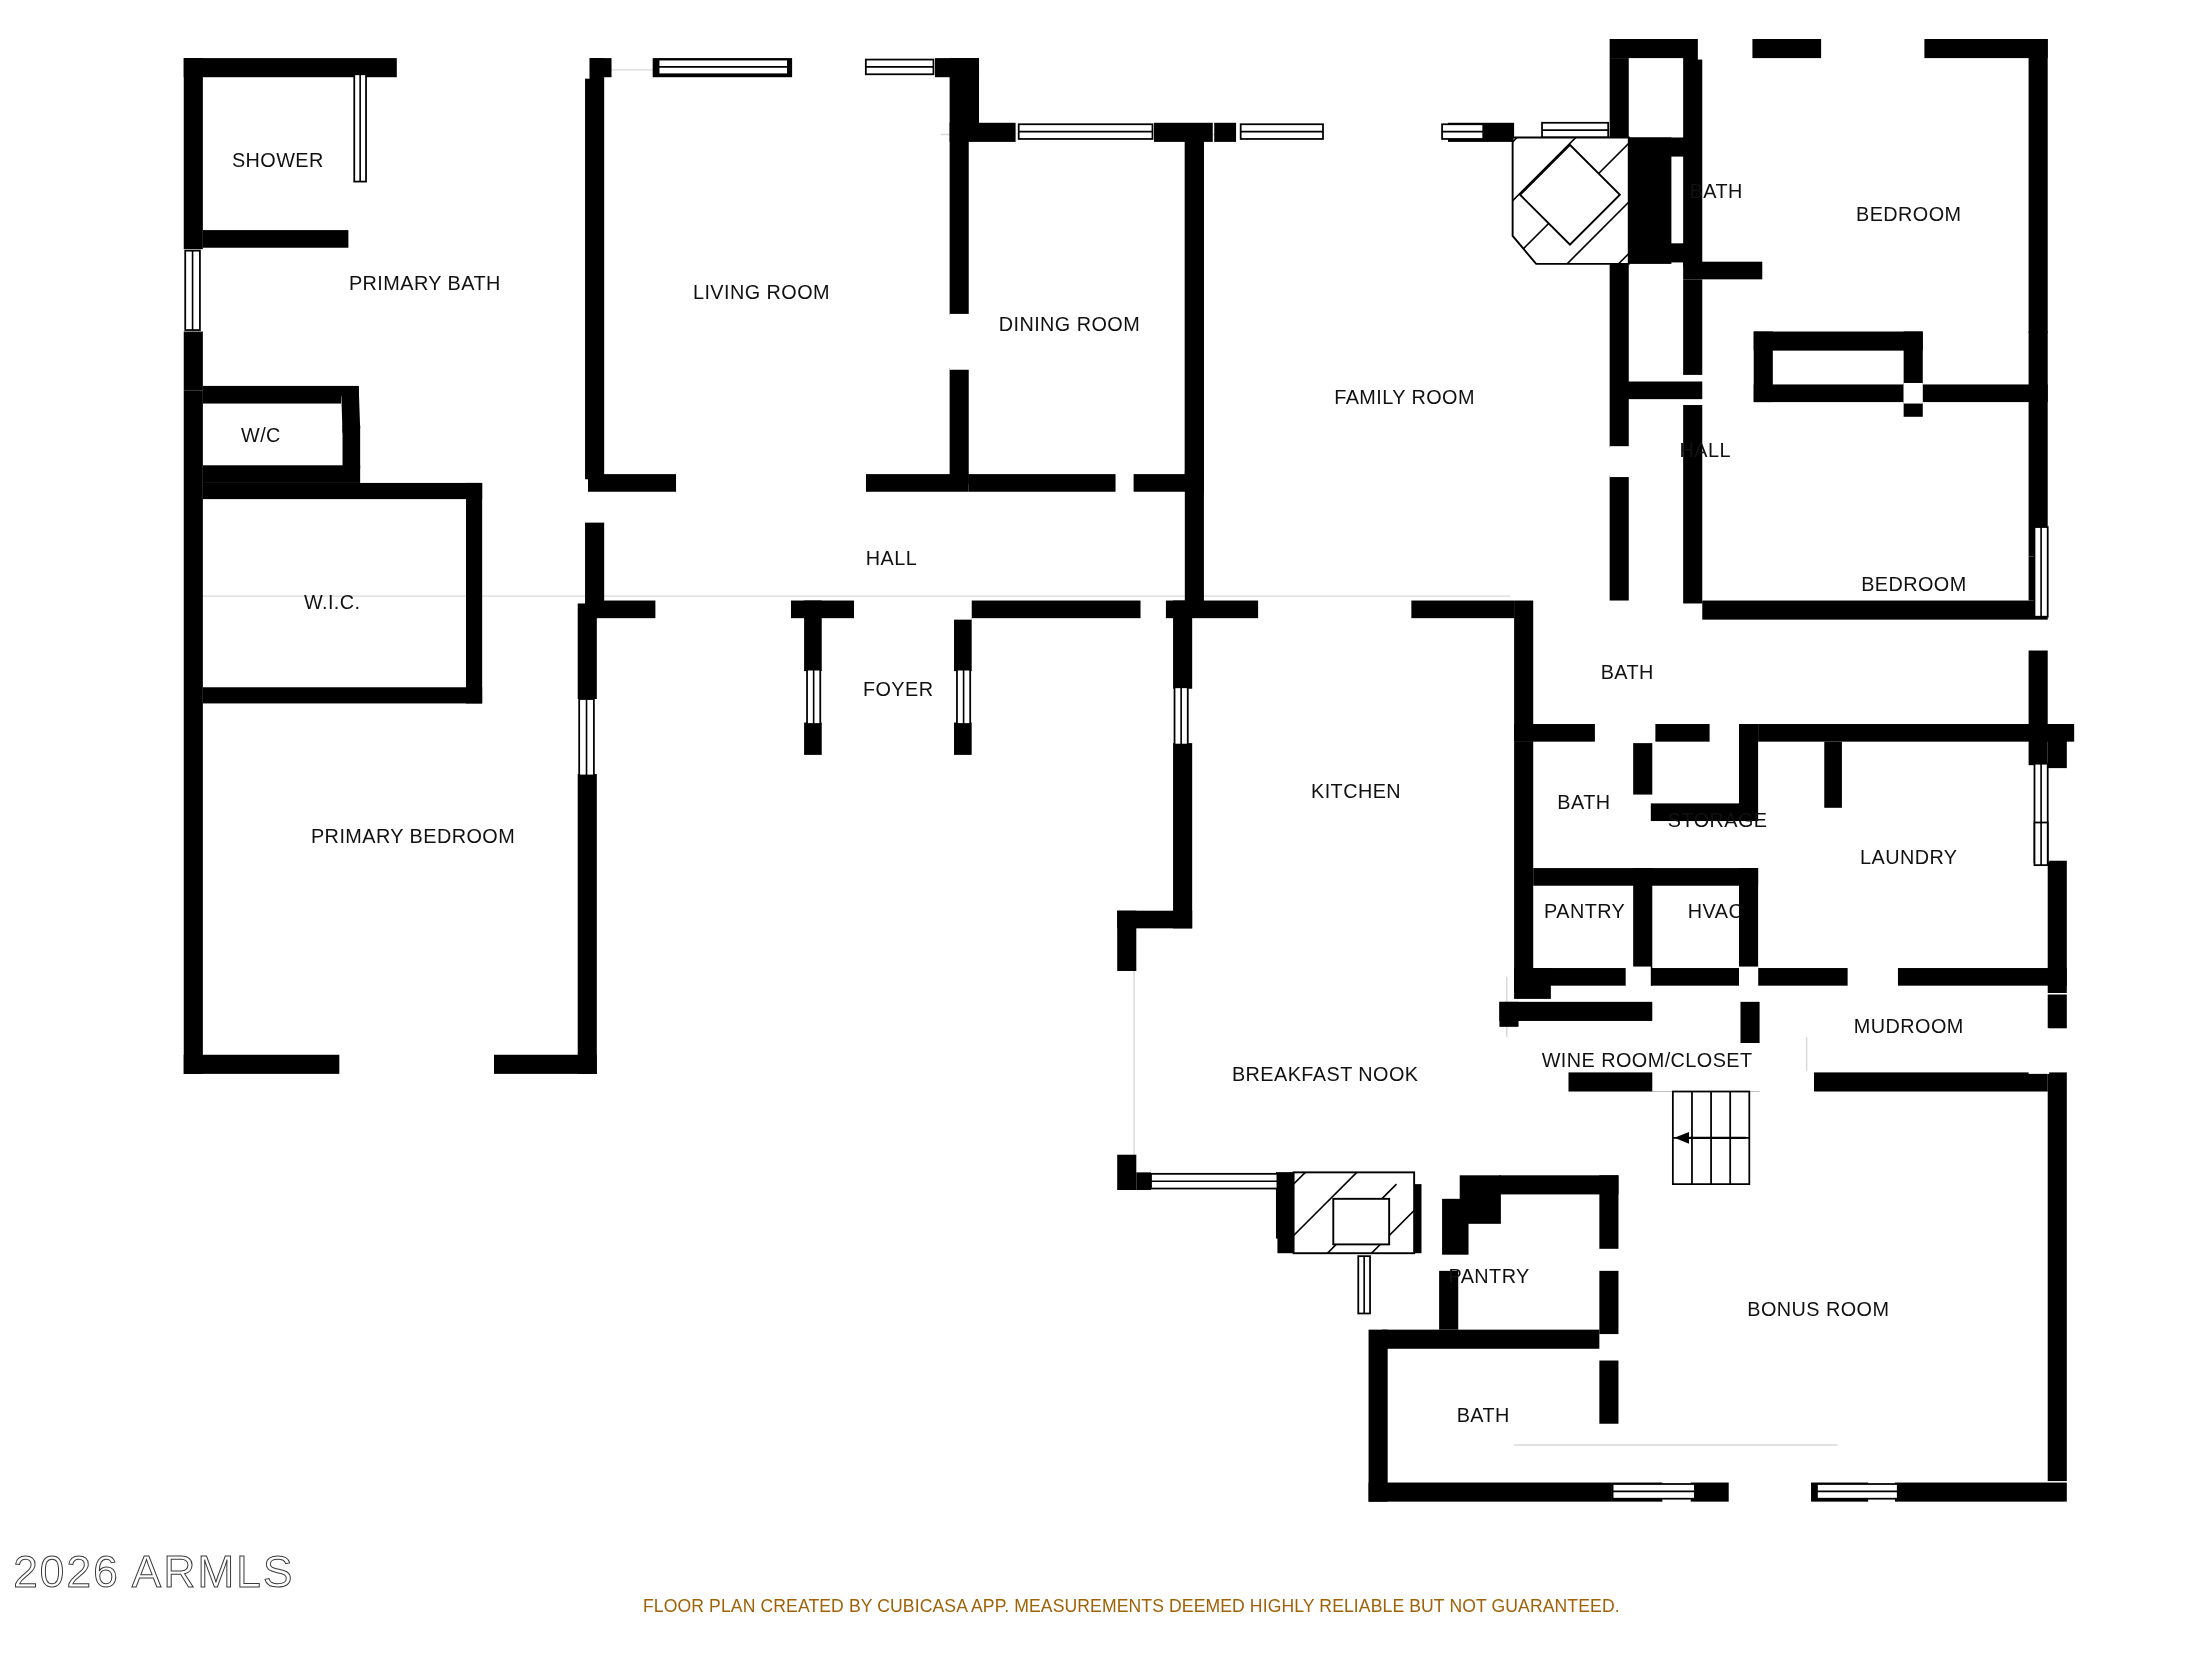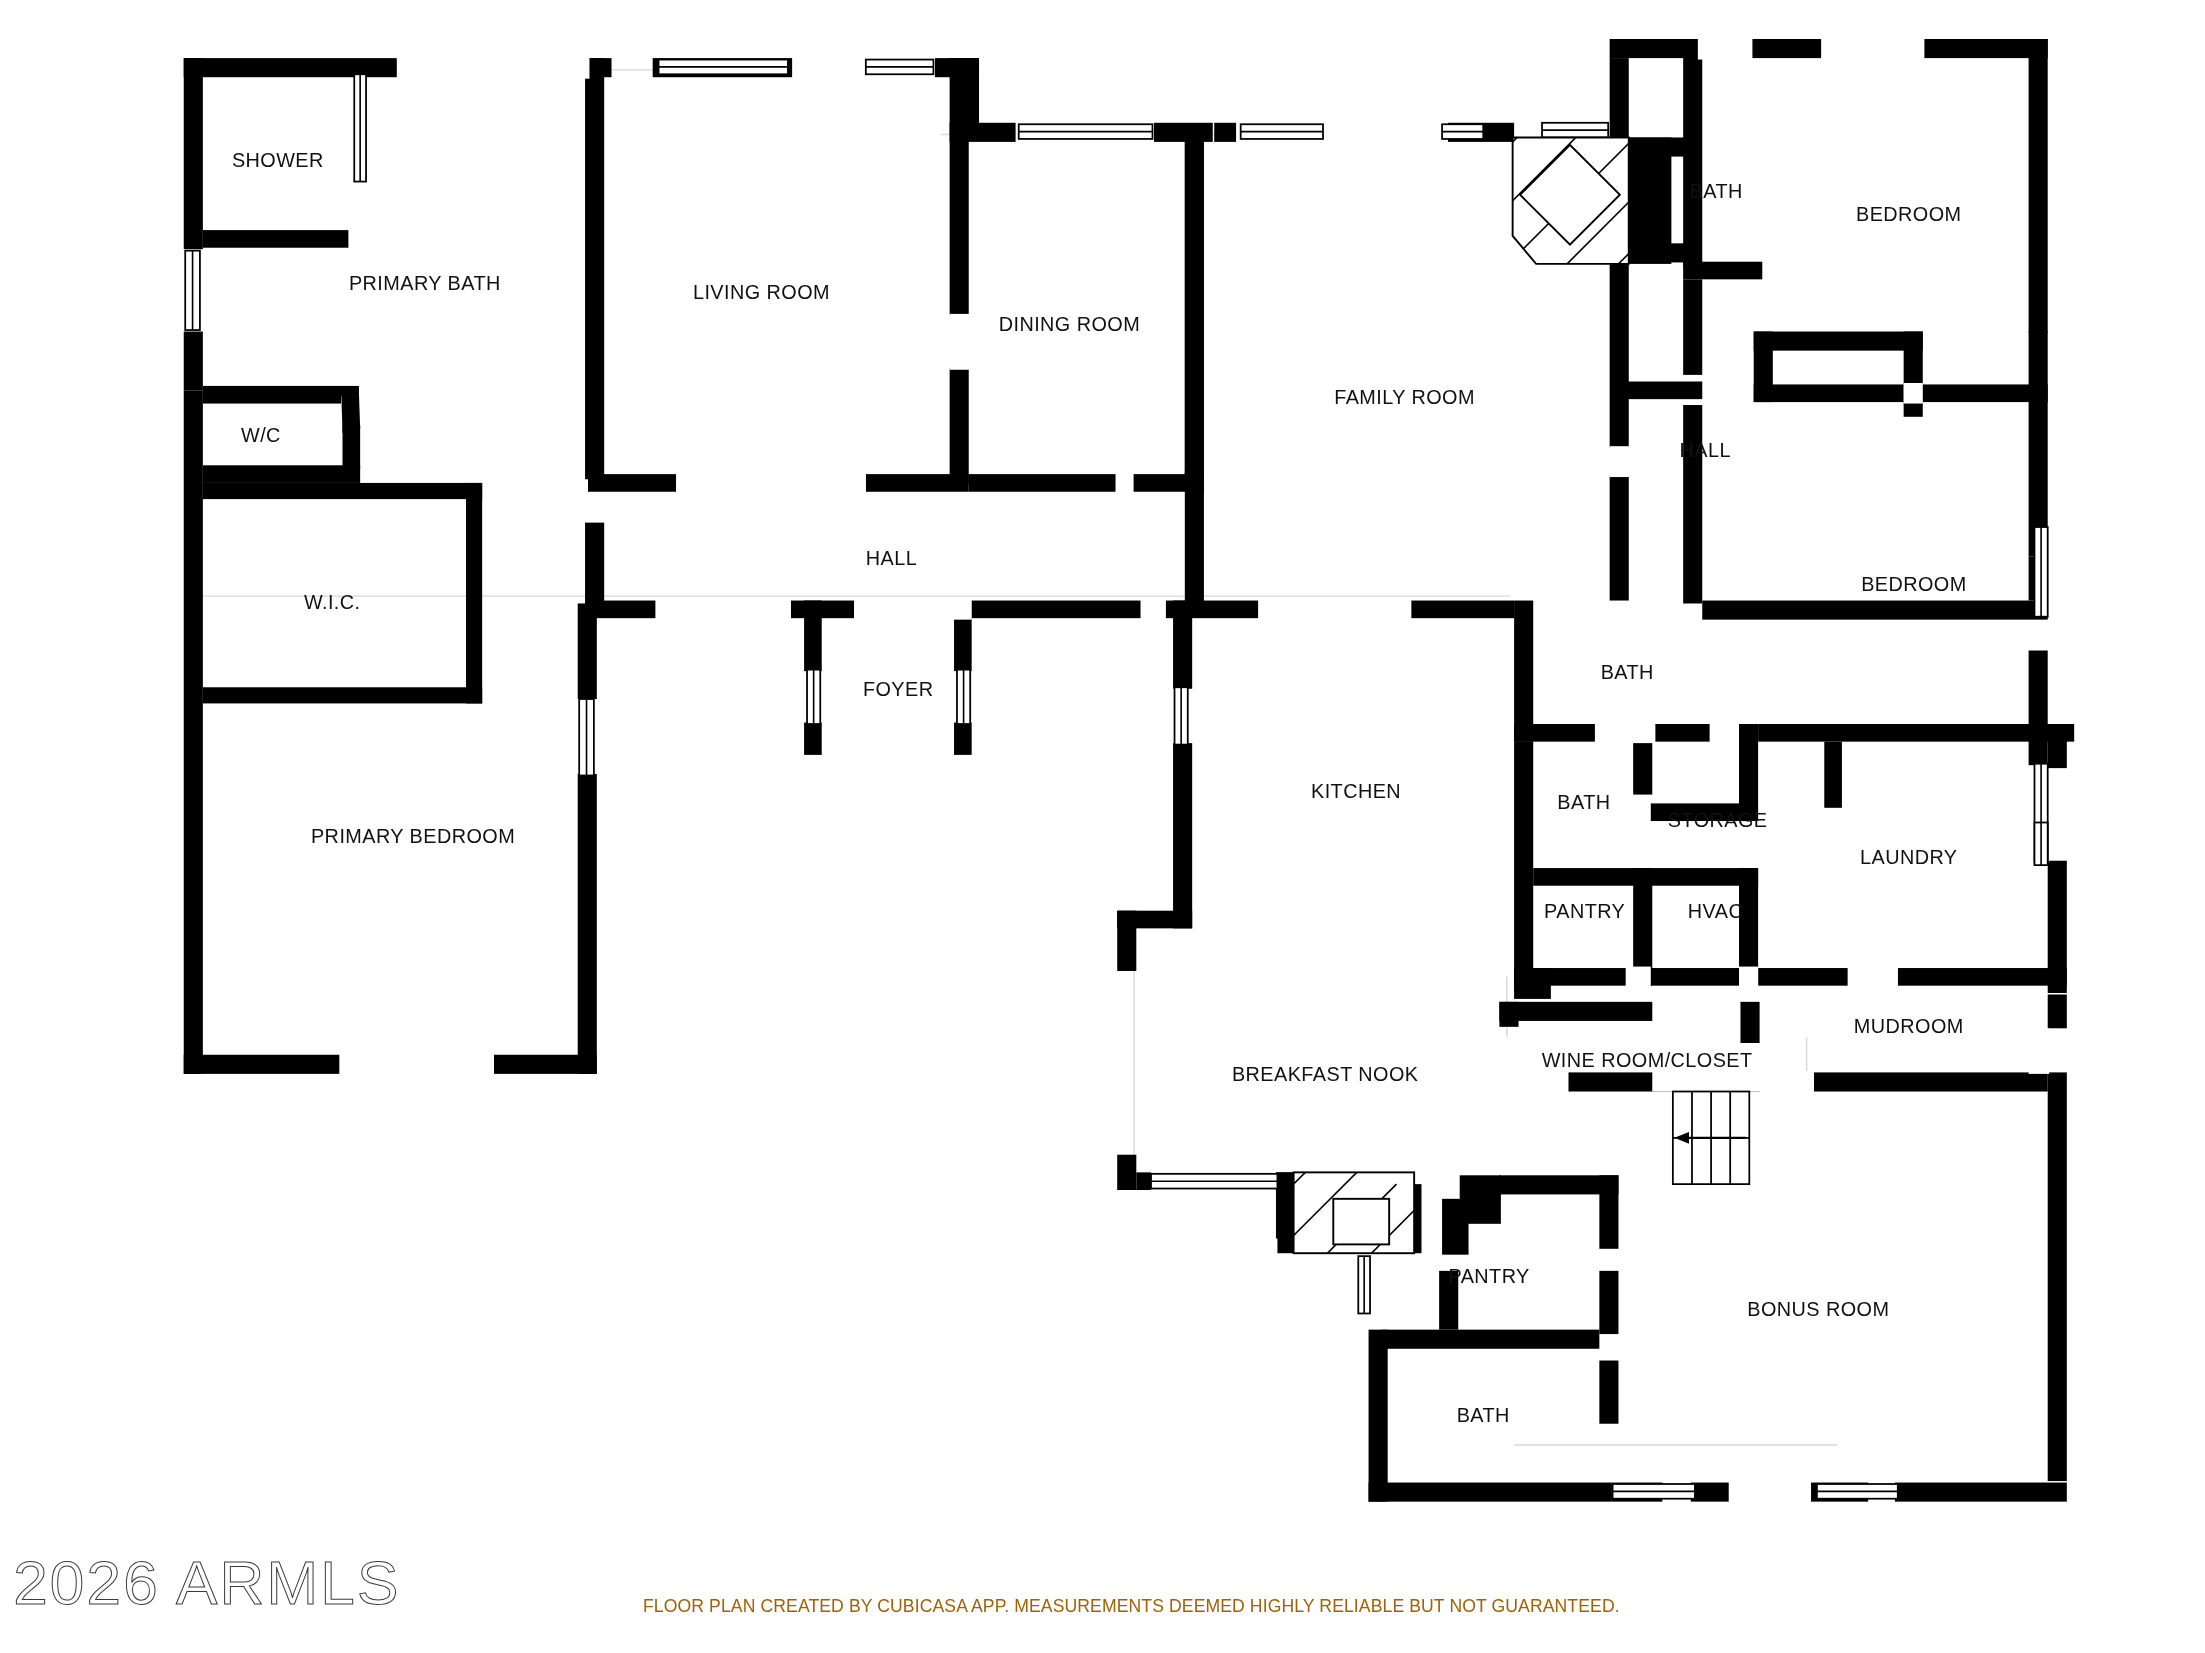--- a/index.html
+++ b/index.html
@@ -49,21 +49,21 @@
     font-size: 17.6px;
     letter-spacing: 0.1px;
     color: #a16207;
     white-space: nowrap;
   }
   .watermark {
     position: absolute;
     left: 13.2px;
     top: 1539px;
     font-family: "Liberation Sans", sans-serif;
-    font-size: 62px;
+    font-size: 44px;
     letter-spacing: 2.2px;
     color: #ffffff;
     -webkit-text-stroke: 1px #3a3a3a;
     text-shadow: 0 0 0 transparent;
     white-space: nowrap;
   }
 </style>
 </head>
 <body>
 

